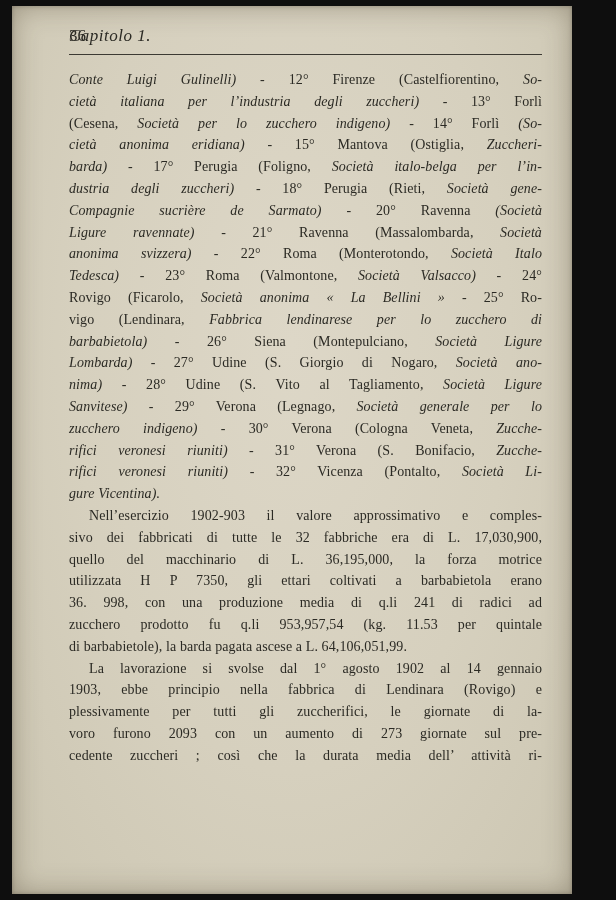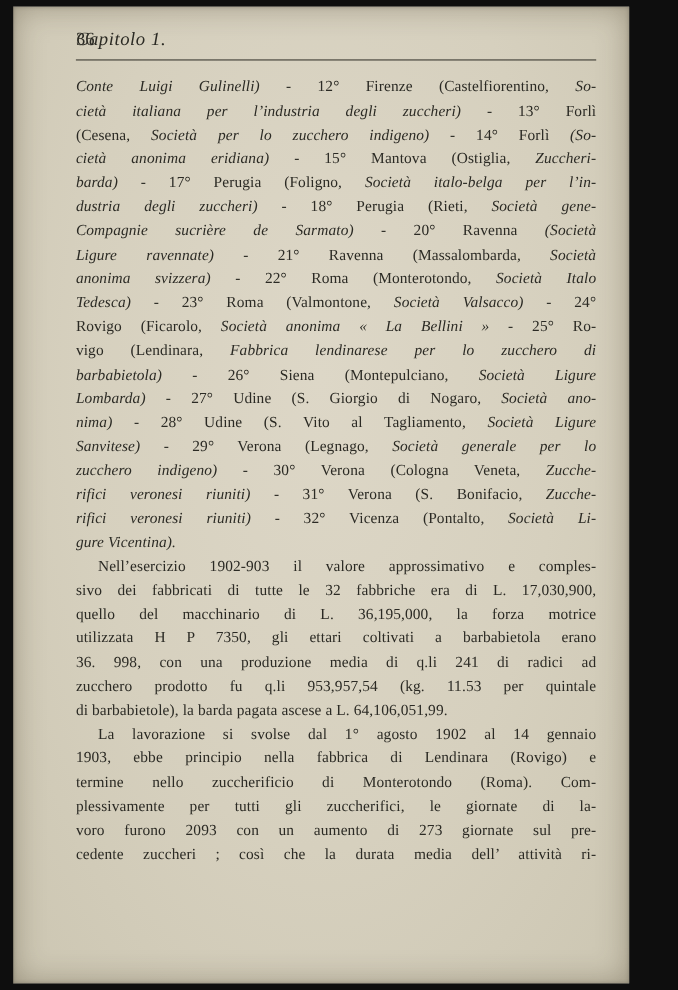--- a/index.html
+++ b/index.html
@@ -112,20 +112,19 @@
           <div class="line end"><span class="it">gure Vicentina).</span></div>
           <div class="line indent"><span>Nell’esercizio 1902-903 il valore approssimativo e comples-</span></div>
           <div class="line"><span>sivo dei fabbricati di tutte le 32 fabbriche era di L. 17,030,900,</span></div>
           <div class="line"><span>quello del macchinario di L. 36,195,000, la forza motrice</span></div>
           <div class="line"><span>utilizzata H P 7350, gli ettari coltivati a barbabietola erano</span></div>
           <div class="line"><span>36. 998, con una produzione media di q.li 241 di radici ad</span></div>
           <div class="line"><span>zucchero prodotto fu q.li 953,957,54 (kg. 11.53 per quintale</span></div>
           <div class="line end"><span>di barbabietole), la barda pagata ascese a L. 64,106,051,99.</span></div>
           <div class="line indent"><span>La lavorazione si svolse dal 1° agosto 1902 al 14 gennaio</span></div>
           <div class="line"><span>1903, ebbe principio nella fabbrica di Lendinara (Rovigo) e</span></div>
-          <div class="line"><span>termine nello zuccherificio di Monterotondo (Roma). Com-</span></div>
           <div class="line"><span>plessivamente per tutti gli zuccherifici, le giornate di la-</span></div>
           <div class="line"><span>voro furono 2093 con un aumento di 273 giornate sul pre-</span></div>
           <div class="line"><span>cedente zuccheri ; così che la durata media dell’ attività ri-</span></div>
         </div>
     </div>
   </div>
 </div>
 
 </body></html>

